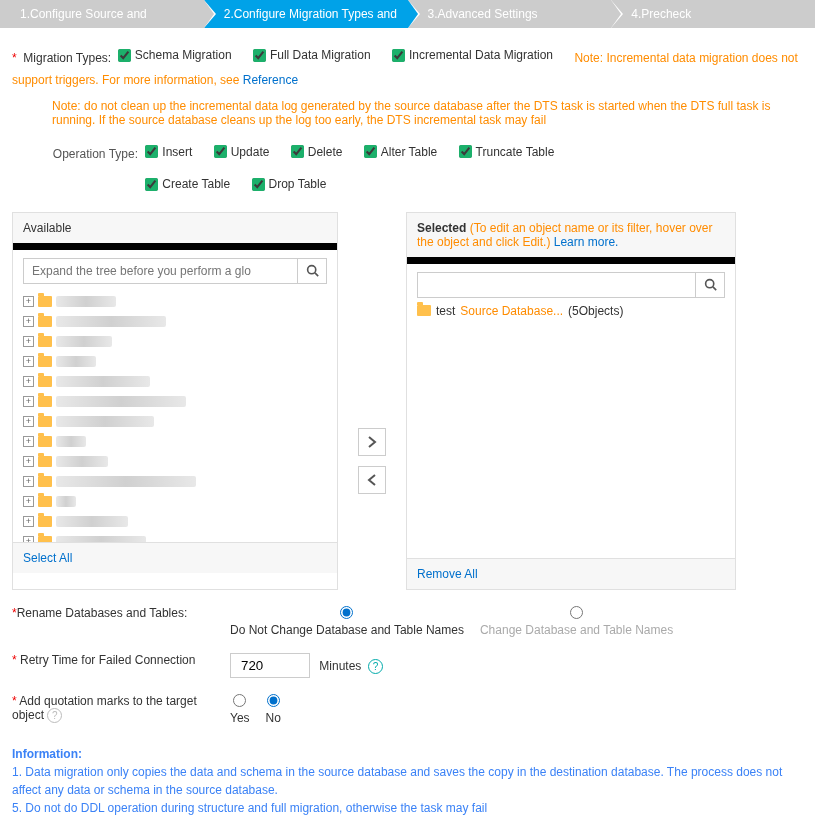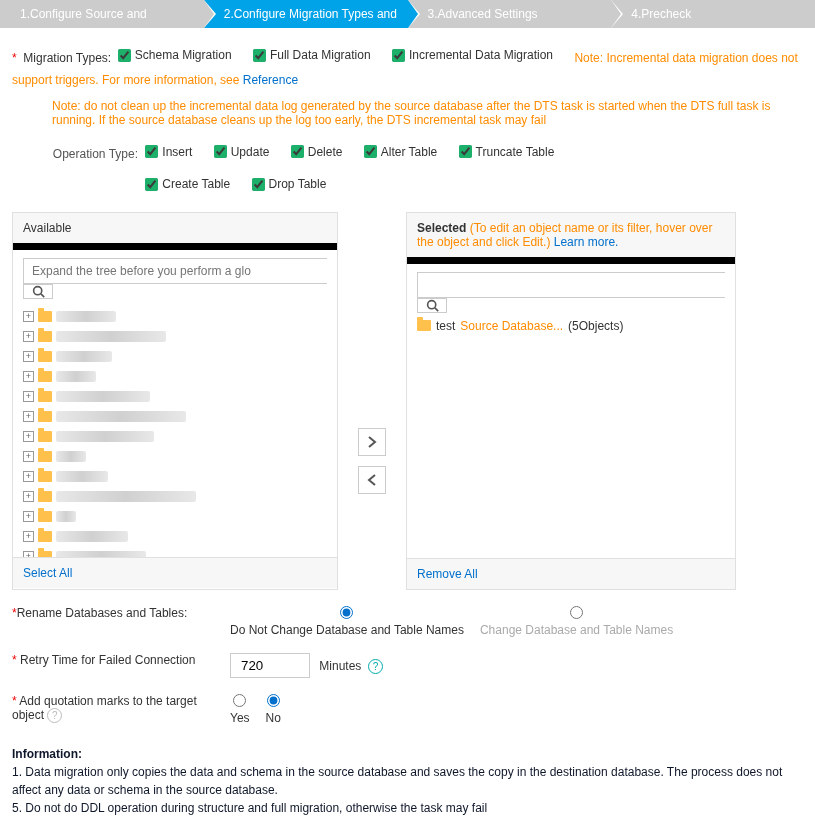--- a/index.html
+++ b/index.html
@@ -16,21 +16,21 @@
 .red { color: #e00; }
 .orange { color: #ff8c00; }
 .link { color: #0070cc; cursor: pointer; }
 .chk { display: inline-flex; align-items: center; margin-right: 18px; }
 .chk input { accent-color: #1cb06b; margin-right: 4px; width: 13px; height: 13px; }
 .indent { padding-left: 40px; margin-bottom: 14px; }
 .op-label { display: inline-block; width: 126px; text-align: right; margin-right: 4px; color: #555; }
 .transfer { display: flex; gap: 20px; margin-top: 14px; }
 .panel { border: 1px solid #e0e0e0; width: 326px; }
 .panel-h { background: #f7f7f7; padding: 8px 10px; font-size: 12px; border-bottom: 7px solid #000000; }
-.searchbox { display: flex; margin: 8px 10px; flex-direction: column; }
+.searchbox { display: flex; margin: 8px 10px; }
 .searchbox input { flex: 1; border: 1px solid #ccc; border-right: none; padding: 5px 8px; font-size: 12px; outline: none; }
 .searchbox .btn-s { width: 30px; border: 1px solid #ccc; background: #fff; display: flex; align-items: center; justify-content: center; cursor: pointer; }
 .tree { height: 250px; overflow-y: scroll; padding: 0 10px 6px 10px; }
 .tree-item { display: flex; align-items: center; height: 20px; gap: 4px; }
 .exp { width: 11px; height: 11px; border: 1px solid #999; display: inline-flex; align-items: center; justify-content: center; font-size: 9px; line-height: 1; color: #666; cursor: pointer; }
 .folder { width: 14px; height: 11px; background: #ffc04c; border-radius: 1px; display: inline-block; position: relative; }
 .folder::before { content:''; position:absolute; top:-3px; left:0; width:6px; height:3px; background:#ffc04c; border-radius:1px 1px 0 0; }
 .blur { background: linear-gradient(90deg,#e8e8e8,#d0d0d0,#e8e8e8); height: 11px; border-radius: 2px; }
 .panel-f { background: #f7f7f7; padding: 8px 10px; border-top: 1px solid #e0e0e0; }
 .panel-f a, .link-a { color: #0070cc; cursor: pointer; text-decoration: none; }
@@ -40,21 +40,21 @@
 .sel-panel .panel-h b { font-weight: bold; }
 .sel-body { padding: 8px 10px; height: 294px; }
 .sel-item { display: flex; align-items: center; gap: 5px; margin-top: 6px; }
 .form-row { display: flex; align-items: flex-start; margin-top: 16px; gap: 8px; }
 .form-lbl { width: 210px; }
 .radio-g { display: flex; align-items: center; gap: 16px; flex-wrap: wrap; }
 .radio-g label { display: inline-flex; align-items: center; gap: 4px; flex-direction: column; }
 .radio-g input { accent-color: #0070cc; }
 .num-in { width: 80px; padding: 4px 10px; border: 1px solid #ccc; margin-right: 6px; }
 .help { display: inline-flex; width: 15px; height: 15px; border: 1px solid #0aa; border-radius: 50%; color: #0aa; align-items: center; justify-content: center; font-size: 10px; }
-.info { margin-top: 20px; color: #0f172a; line-height: 18px; }
+.info { margin-top: 20px; color: #3b82f6; line-height: 18px; }
 .info b { font-weight: bold; }
 .footer { border-top: 1px solid #e6e6e6; margin-top: 20px; padding: 14px 10px; display: flex; justify-content: flex-end; gap: 10px; }
 .btn { padding: 6px 16px; border: 1px solid #ccc; background: #fff; cursor: pointer; font-size: 12px; border-radius: 0; }
 .btn.primary { background: #0070cc; color: #fff; border-color: #0070cc; }
 .disabled-r { color: #aaa; }
 .disabled-r input { accent-color: #aaa; }
 svg { display: block; }
 </style>
 </head>
 <body>

